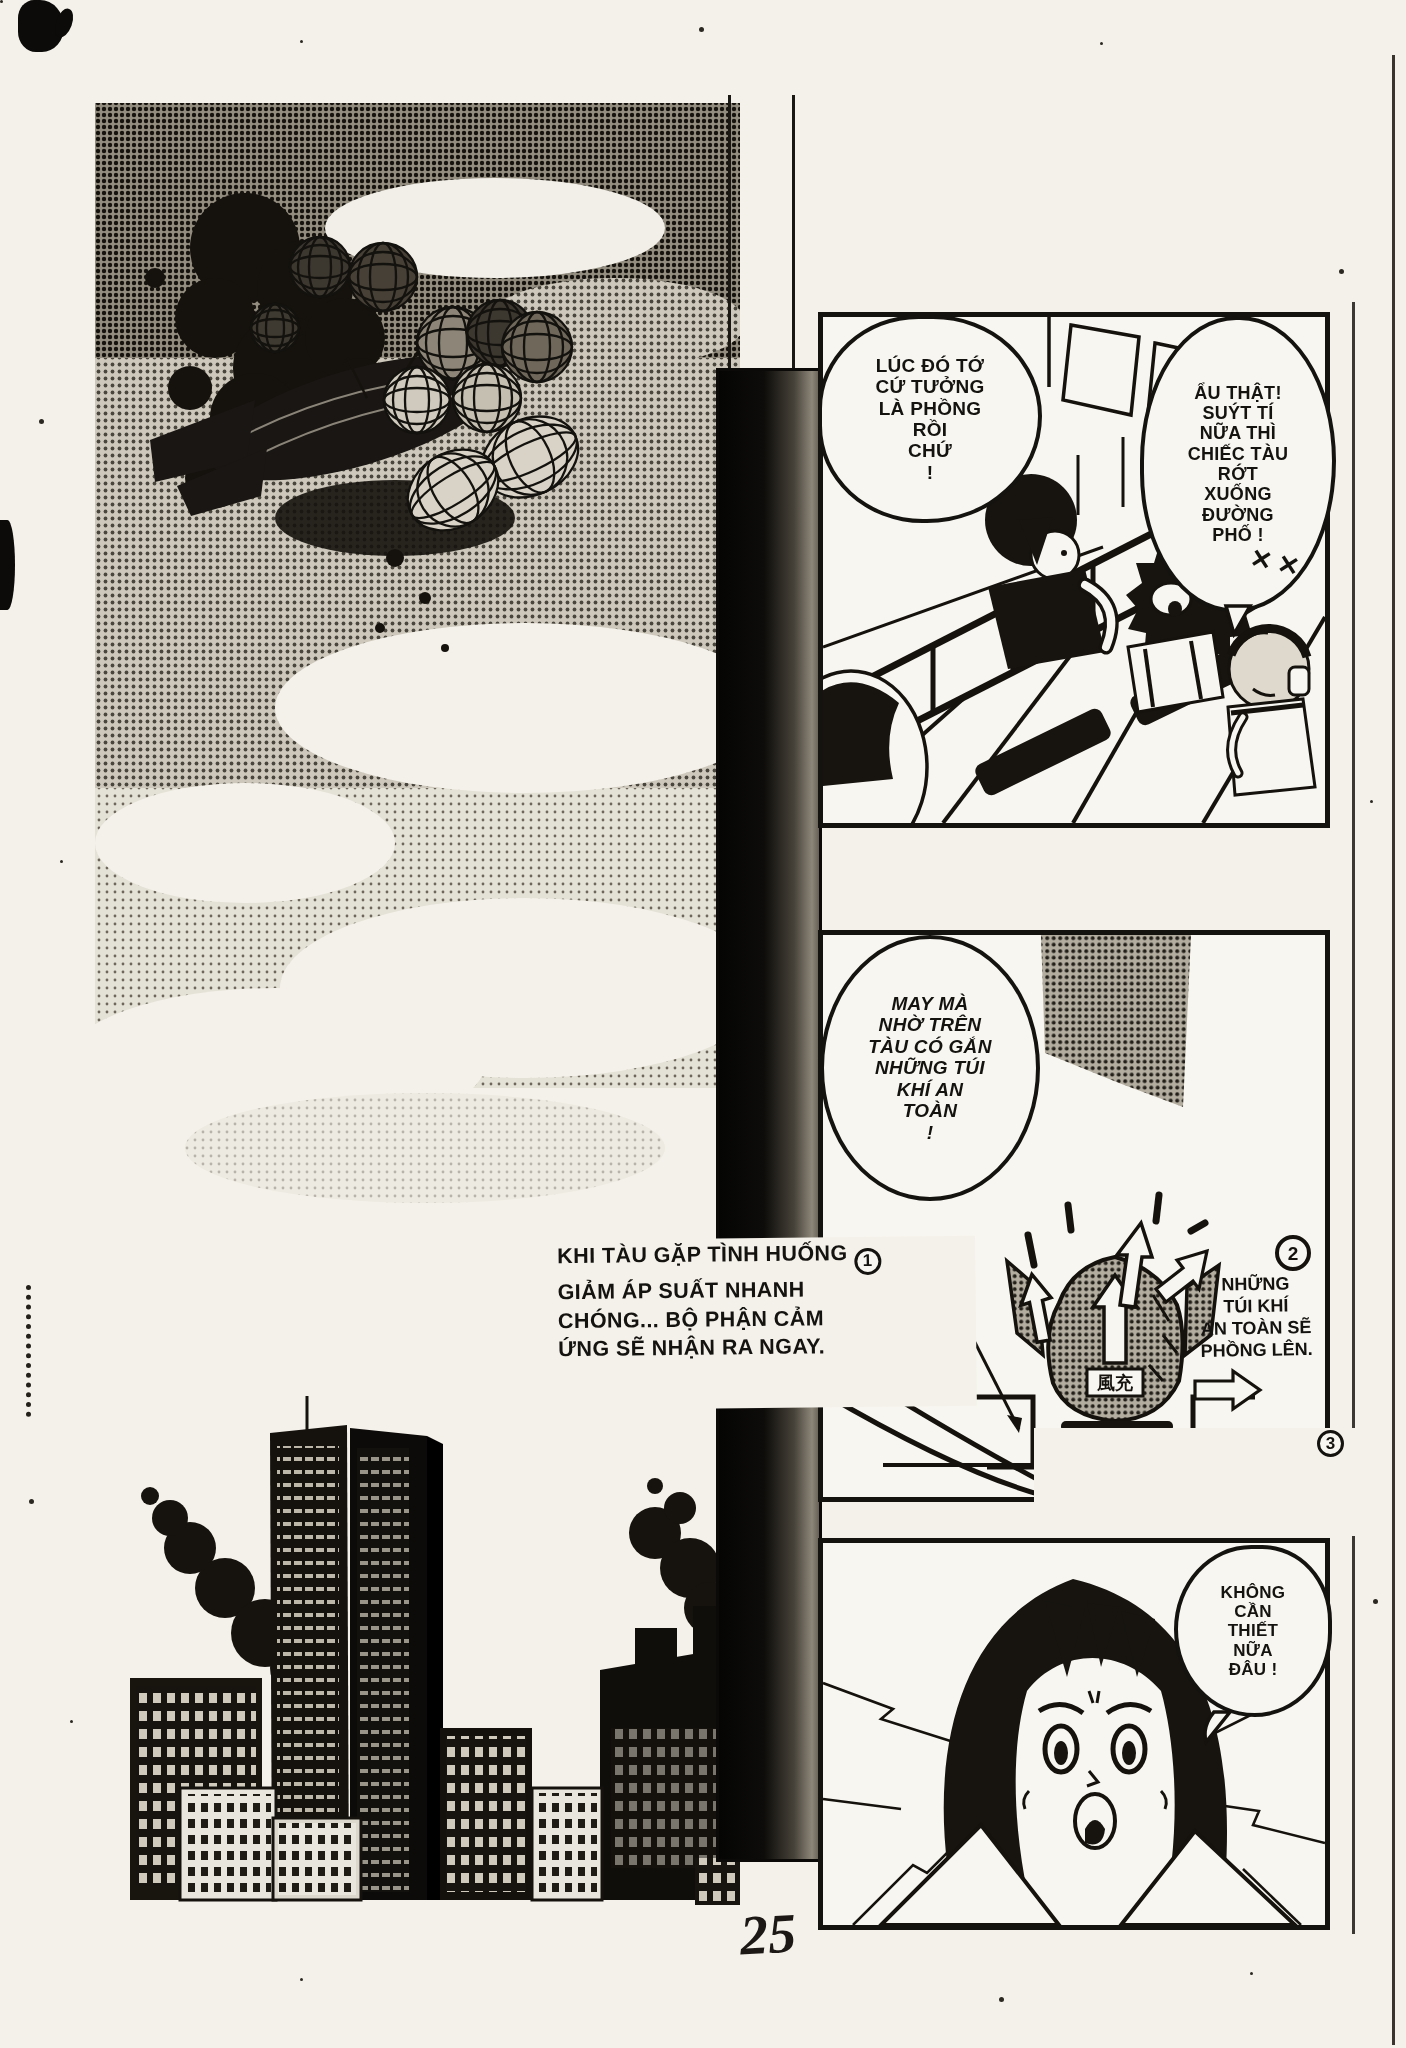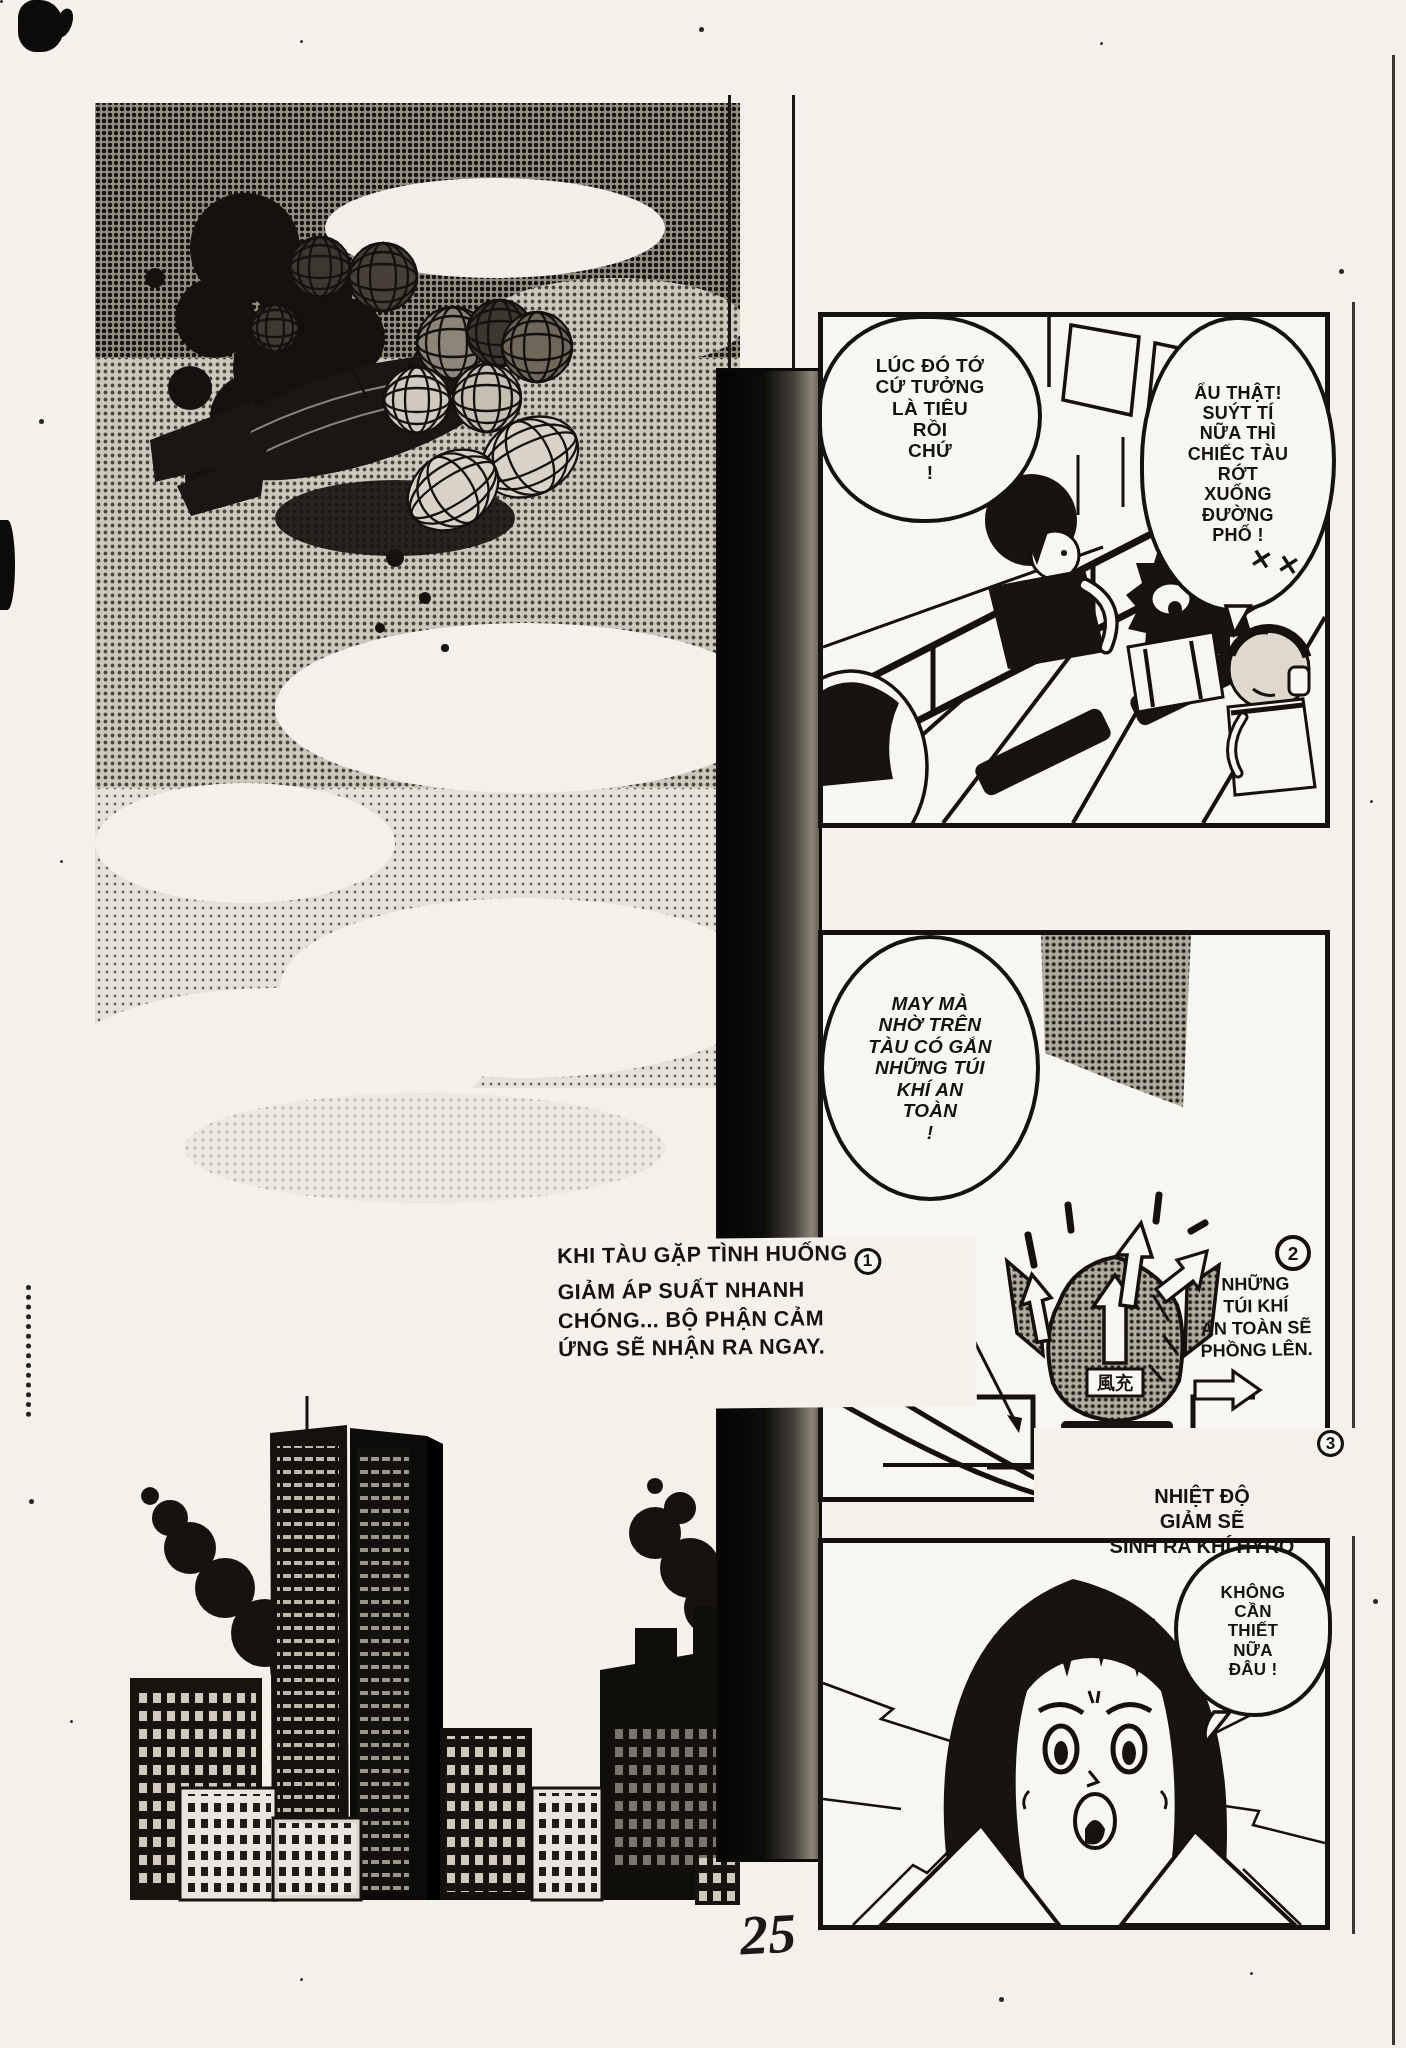--- a/index.html
+++ b/index.html
@@ -376,21 +376,21 @@
         <line x1="408" y1="396" x2="480" y2="388" stroke="#15120e" stroke-width="5"></line>
         <path d="M420,400 Q400,430 415,456" stroke="#15120e" stroke-width="11" fill="none" stroke-linecap="round"></path>
         <path d="M420,400 Q400,430 415,456" stroke="#f8f6f0" stroke-width="5" fill="none" stroke-linecap="round"></path>
       </g>
       <path d="M412,284 q8,-10 16,0 M404,300 q8,-10 16,0" stroke="#15120e" stroke-width="3.5" fill="none"></path>
     </svg>
   </div>
   <div class="bub" style="left:818px;top:315px;width:224px;height:208px;border-radius:48% 52% 55% 50%;font-size:19px;">
     <span>LÚC ĐÓ TỚ
 CỨ TƯỞNG
-LÀ TIÊU
+LÀ PHỒNG
 RỒI
 CHỨ
 !</span>
   </div>
   <div class="bub" style="left:1140px;top:316px;width:196px;height:296px;border-radius:50% 50% 52% 48%;font-size:18px;justify-content:center;">
     <span>ẨU THẬT!
 SUÝT TÍ
 NỮA THÌ
 CHIẾC TÀU
 RỚT
@@ -490,23 +490,20 @@
   </div>
   <div class="caption">
     <span>KHI TÀU GẶP TÌNH HUỐNG</span>
     <span class="badge">1</span>
     <div class="cap-rest">GIẢM ÁP SUẤT NHANH
 CHÓNG... BỘ PHẬN CẢM
 ỨNG SẼ NHẬN RA NGAY.</div>
   </div>
   <div class="note3">
     <span class="badge">3</span>
-    <span>NHIỆT ĐỘ
-GIẢM SẼ
-SINH RA KHÍ HYRO</span>
   </div>
 
   <div class="panel" style="left:818px;top:1538px;width:512px;height:392px;">
     <svg width="502" height="382" viewBox="0 0 502 382">
 
       <g stroke="#15120e" stroke-width="2.6" fill="none">
         <path d="M0,140 L70,166 L58,176 L140,202"></path>
         <path d="M30,382 L90,322 L104,330 L150,284"></path>
         <path d="M0,256 L78,266"></path>
         <path d="M502,108 L430,156 L440,166 L372,200"></path>

